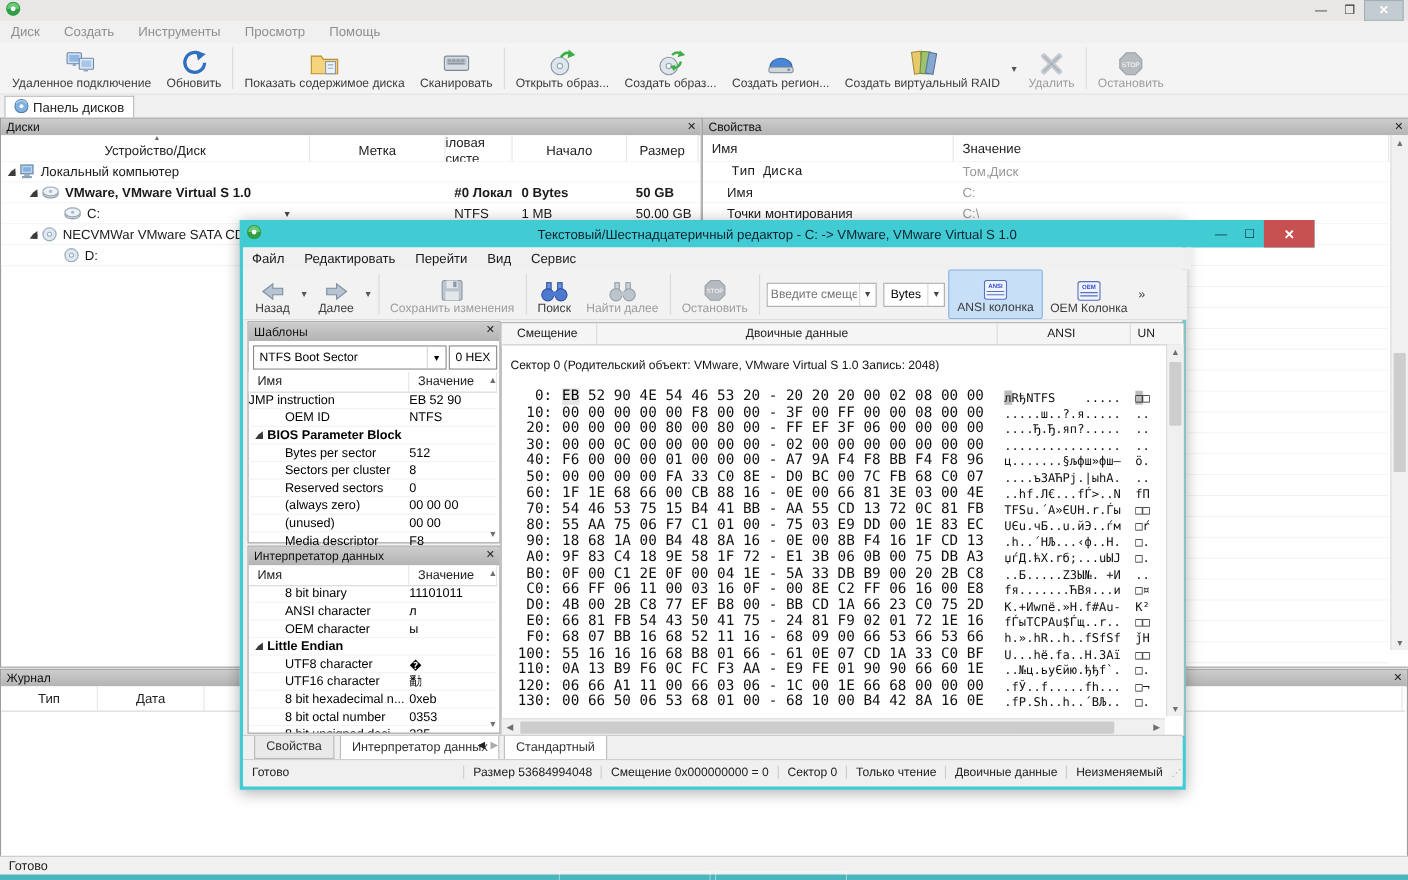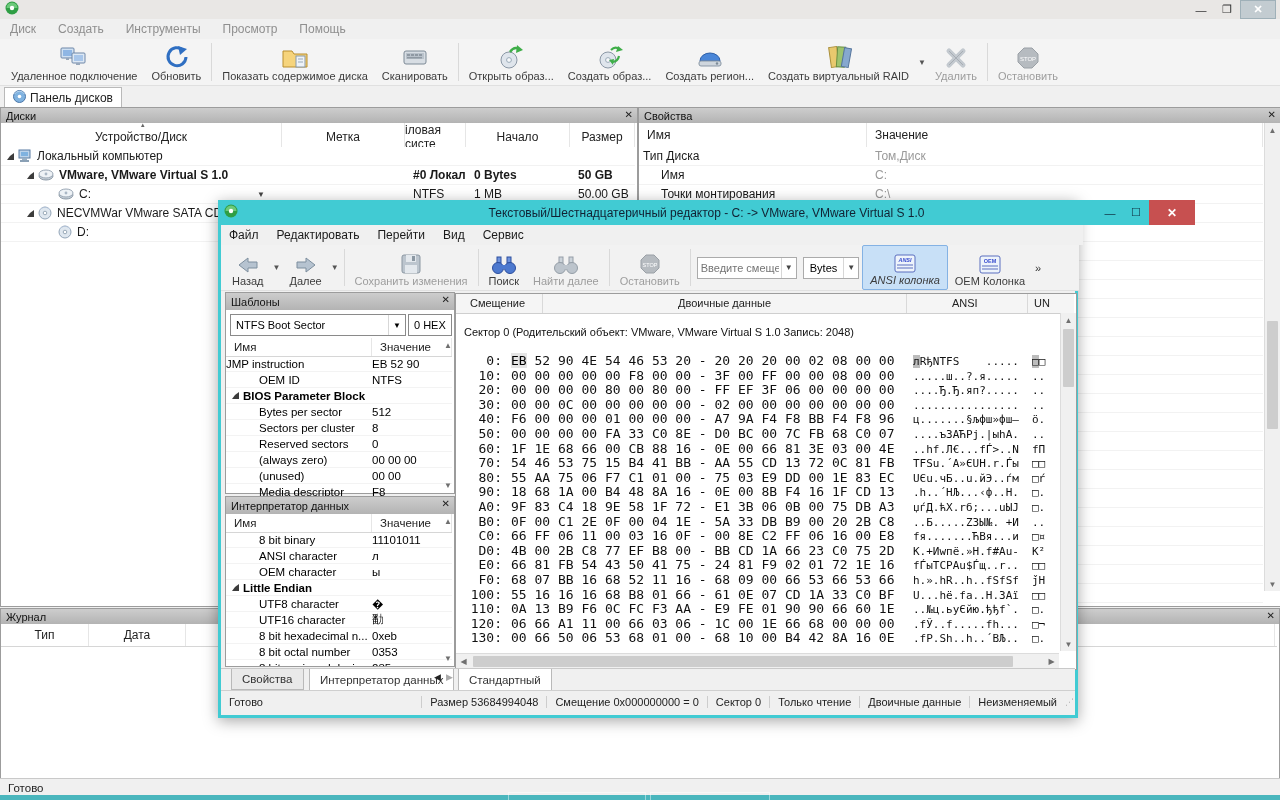--- a/index.html
+++ b/index.html
@@ -40,21 +40,21 @@
   .ed-title{position:absolute;left:-3px;top:-3px;width:977px;height:25px;background:#41cbd3;display:flex;align-items:center;font-size:12px;color:#15383c;}
   .ed-title .ttl{position:absolute;left:0;right:0;text-align:center;color:#123;}
   .ed-cap{position:absolute;right:0;top:0;height:25px;display:flex;align-items:center;}
   .ed-capbtn{width:26px;text-align:center;color:#134;font-size:11px;}
   .ed-close{width:46px;height:25px;background:#c75050;color:#fff;display:flex;align-items:center;justify-content:center;font-weight:bold;font-size:12px;}
   .ed-menu{position:absolute;left:0;top:22px;width:854px;height:20px;display:flex;align-items:center;gap:18px;padding-left:8px;font-size:12px;color:#1a1a1a;background:#f0f0f0;}
   .ed-toolbar{position:absolute;left:0;top:42px;width:854px;height:45px;background:#f2f2f2;border-bottom:1px solid #e0e0e0;display:flex;align-items:stretch;padding-left:4px;}
   .combo{align-self:center;height:20px;background:#fff;border:1px solid #ababab;display:flex;align-items:center;font-size:11px;margin:0 3px;}
   .combo input{border:none;outline:none;width:78px;font-size:11px;padding-left:3px;font-family:"Liberation Sans",sans-serif;}
   .combo .ca{width:14px;text-align:center;font-size:8px;color:#444;border-left:1px solid #d7d7d7;height:100%;display:flex;align-items:center;justify-content:center;}
-  .tbtn.sel{background:#c8e0f7;border:1px solid #84b2e4;border-radius:2px;font-style:italic;}
+  .tbtn.sel{background:#c8e0f7;border:1px solid #84b2e4;border-radius:2px;}
   .dockpanel{position:absolute;background:#fff;border:1px solid #9c9c9c;}
   .small-combo{position:absolute;height:20px;background:#fff;border:1px solid #8a8a8a;font-size:11px;display:flex;align-items:center;}
   .trow{display:grid;grid-template-columns:146px 80px;height:15px;font-size:11.5px;align-items:center;border-bottom:1px solid #f3f3f3;}
   .tname{white-space:nowrap;overflow:hidden;}
   .tval{white-space:nowrap;overflow:hidden;}
   
   .hexbox{position:absolute;left:234px;top:90px;width:620px;height:375px;background:#fff;border:1px solid #9c9c9c;}
   .hexhead{position:absolute;left:0;top:0;width:618px;height:19px;background:#f5f5f5;border-bottom:1px solid #cfcfcf;font-size:11px;color:#222;}
   .hexhead span{position:absolute;top:3px;}
   .hexrow{position:absolute;height:14.6px;font-family:"DejaVu Sans Mono",monospace;font-size:13px;color:#111;white-space:pre;}
@@ -360,21 +360,21 @@
     <div class="colrow" id="props-colrow" style="left:0;top:15px;width:624px;height:24px;grid-template-columns:228px 396px;">
         <div class="colcell" style="justify-content: flex-start; padding-left: 8px;">
           <span>Имя</span>
         </div>
         <div class="colcell" style="justify-content: flex-start; padding-left: 8px;">
           <span>Значение</span>
         </div>
       </div>
     <div class="abs" id="props-rows" style="left:0;top:39px;width:624px;">
         <div class="grid-row" style="grid-template-columns: 228px 396px;">
-          <div class="cell" style="padding-left: 4px;">Тип Диска</div>
+          <div class="cell" style="padding-left: 26px; font-family: Liberation Mono, monospace;">Тип Диска</div>
           <div class="cell gray">Том,Диск</div>
         </div>
         <div class="grid-row" style="grid-template-columns: 228px 396px;">
           <div class="cell" style="padding-left: 22px;">Имя</div>
           <div class="cell gray">C:</div>
         </div>
         <div class="grid-row" style="grid-template-columns: 228px 396px;">
           <div class="cell" style="padding-left: 22px;">Точки монтирования</div>
           <div class="cell gray">C:\</div>
         </div>

